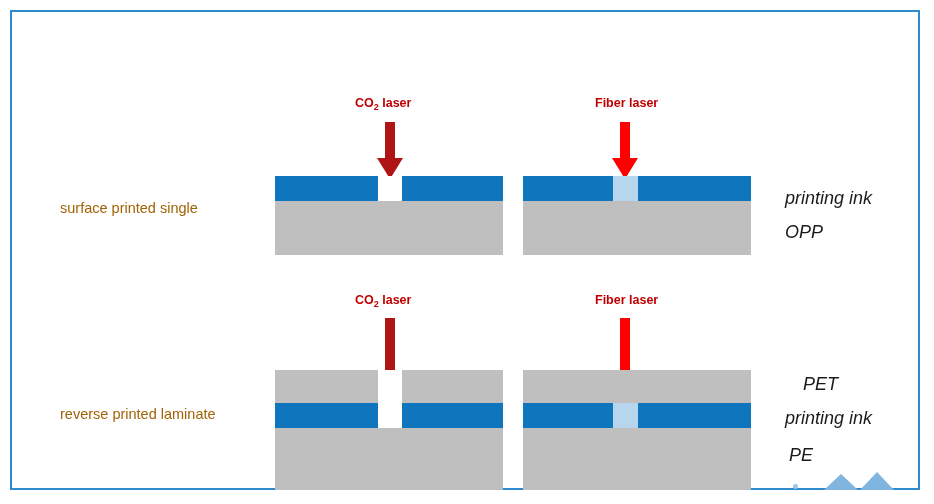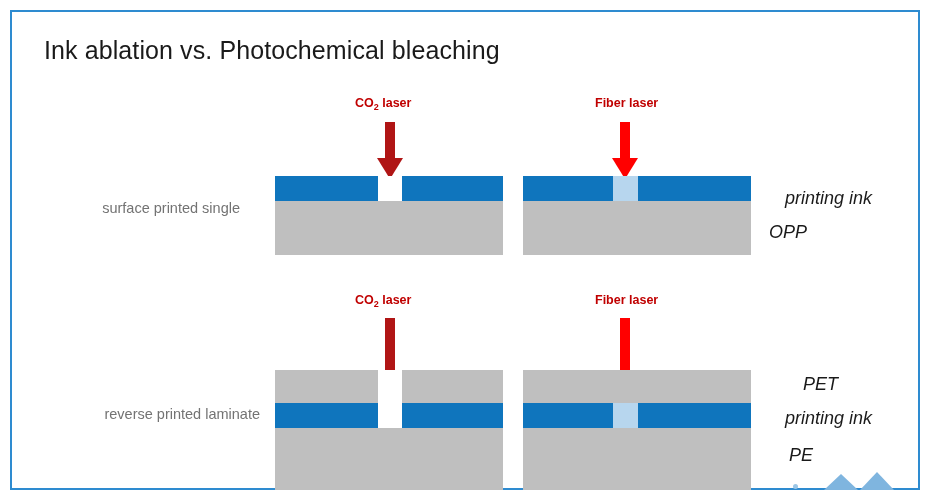--- a/index.html
+++ b/index.html
@@ -49,23 +49,22 @@
   .logo-word {
     font-size: 25px;
     font-weight: bold;
     color: #13315C;
     letter-spacing: 1.2px;
   }
   
   .row-label {
     position: absolute;
     font-size: 14.5px;
-    color: #737373;
+    color: #a16207;
     line-height: 1.45;
-    text-align: right;
   }
   .row-label.r1 { left: 60px; top: 198px; width: 180px; }
   .row-label.r2 { left: 60px; top: 404px; width: 200px; }
   
   .laser-caption {
     position: absolute;
     font-size: 12.5px;
     font-weight: bold;
     white-space: nowrap;
     text-align: right;
@@ -103,21 +102,20 @@
     border-left: 17px solid transparent;
     border-right: 17px solid transparent;
   }
 </style>
 </head>
 <body>
 
 <div id="slide">
   <div class="slide-frame"></div>
 
-  <div class="slide-title">Ink ablation vs. Photochemical bleaching</div>
 
 
   <div class="row-label r1">
     <div>surface printed single</div>
   </div>
 
   <div class="laser-caption" style="left:355px; top:96px; color:#C00000;">
     <span>CO</span><sub>2</sub><span> laser</span>
   </div>
   <svg class="arrow" style="left:375px; top:122px;" width="30" height="58" viewBox="0 0 30 58">
@@ -133,21 +131,21 @@
   <svg class="arrow" style="left:610px; top:122px;" width="30" height="58" viewBox="0 0 30 58">
     <rect x="10" y="0" width="10" height="38" fill="#FF0000"></rect>
     <polygon points="2,36 28,36 15,57" fill="#FF0000"></polygon>
   </svg>
   <div class="layer layer-ink" style="left:523px; top:176px; width:90px;  height:25px;"></div>
   <div class="layer layer-bleach" style="left:613px; top:176px; width:25px;  height:25px;"></div>
   <div class="layer layer-ink" style="left:638px; top:176px; width:113px; height:25px;"></div>
   <div class="layer layer-gray" style="left:523px; top:201px; width:228px; height:54px;"></div>
 
   <div class="side-label" style="left:785px; top:188px;">printing ink</div>
-  <div class="side-label" style="left:769px; top:222px;text-align:center;">OPP</div>
+  <div class="side-label" style="left:785px; top:222px;text-align:center;">OPP</div>
 
   <div class="row-label r2">
     <div>reverse printed laminate</div>
   </div>
 
   <div class="laser-caption" style="left:355px; top:293px; color:#C00000;">
     <span>CO</span><sub>2</sub><span> laser</span>
   </div>
   <svg class="arrow" style="left:375px; top:318px;" width="30" height="100" viewBox="0 0 30 100">
     <rect x="10" y="0" width="10" height="80" fill="#B01515"></rect>

